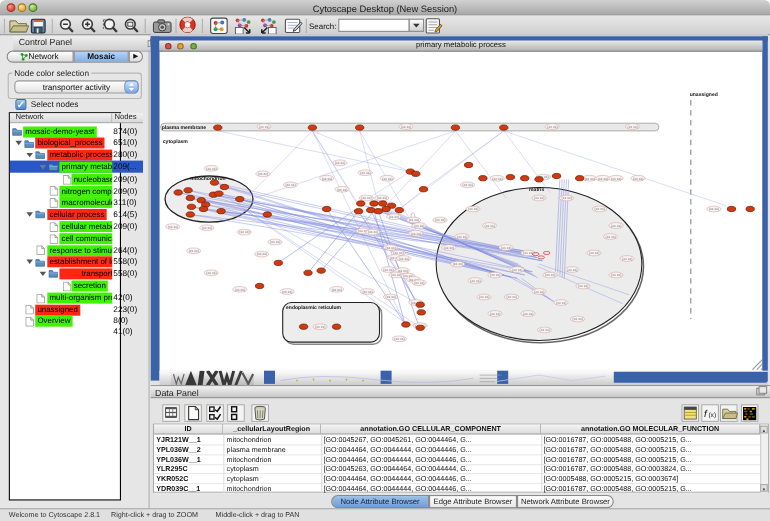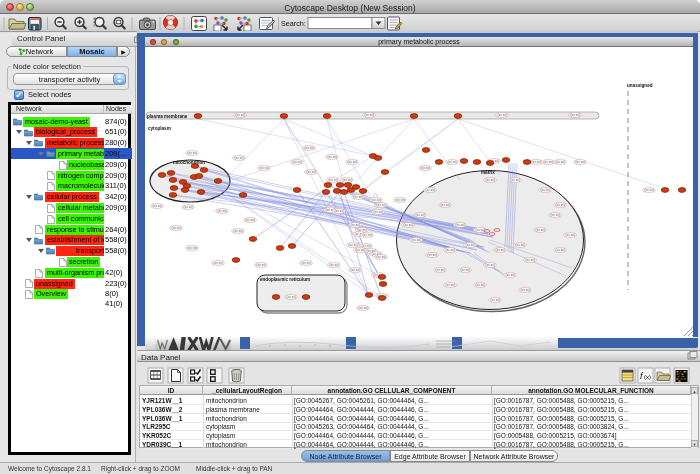--- a/index.html
+++ b/index.html
@@ -13,21 +13,21 @@
 #cphead{left:12px;top:0;width:136px;height:14px;background:linear-gradient(#efefef,#cfcfcf);border-bottom:1px solid #a8a8a8;}
 #cphead span{position:absolute;left:5px;top:1px;font-size:8px;color:#222;}
 #tabs{left:6px;top:13px;width:124px;height:11px;}
 .seg{position:absolute;top:0;height:11px;border:1px solid #8a8a8a;font-size:7.5px;color:#111;text-align:center;line-height:10px;}
 #grp{left:7px;top:33px;width:122px;height:24px;border:1px solid #b6b6b6;border-radius:3px;}
 #grplbl{left:11px;top:29px;font-size:7.5px;color:#222;background:#e6e6e6;padding:0 2px;}
 #combo{left:13px;top:40px;width:113px;height:12px;background:linear-gradient(#ffffff,#e2e2e2);border:1px solid #9a9a9a;border-radius:4px;font-size:7.5px;color:#111;text-align:center;line-height:11px;}
 #combobtn{left:113px;top:40px;width:13px;height:12px;background:linear-gradient(#cfe4fa,#74a8ec);border:1px solid #6f8fc0;border-radius:4px;}
 #cbx{left:14px;top:57px;width:10px;height:10px;background:linear-gradient(#9ec7f0,#4a80cc);border:1px solid #3a68a8;border-radius:2px;color:#fff;font-size:9px;line-height:9px;text-align:center;font-weight:bold;}
 #cbxl{left:28px;top:57px;font-size:7.5px;color:#111;}
-#tree{left:8px;top:69px;width:123px;height:353px;background:#fff;border:3px solid #000000;}
+#tree{left:8px;top:69px;width:102px;height:353px;background:#fff;border:1px solid #000000;}
 #treehead{left:0;top:0;width:121px;height:9px;background:linear-gradient(#f2f2f2,#d8d8d8);border-bottom:1px solid #aaa;}
 .lbl{position:absolute;height:10px;line-height:10px;padding:0 2px;color:#000;white-space:nowrap;font-size:7.5px;}
 .tri{position:absolute;width:0;height:0;border-left:3px solid transparent;border-right:3px solid transparent;border-top:4px solid #555;}
 #frame{left:137px;top:31px;width:561px;height:321px;}
 #dp{left:137px;top:350px;width:563px;height:112px;background:#e4e4e4;}
 #dphead{left:0;top:0;width:563px;height:12px;background:linear-gradient(#f2f2f2,#c8c8c8);border-top:1px solid #999;border-bottom:1px solid #909090;}
 #dphead span{position:absolute;left:4px;top:2px;font-size:8px;color:#222;}
 #dtable{left:2px;top:35px;width:560px;height:63px;background:#fff;border:1px solid #aaa;}
 .th{position:absolute;top:0;height:9px;background:linear-gradient(#f4f4f4,#dcdcdc);border-right:1px solid #b0b0b0;border-bottom:1px solid #999;font-size:6.5px;color:#111;text-align:center;line-height:9px;font-weight:bold;white-space:nowrap;overflow:hidden;}
 .td{position:absolute;height:9px;font-size:6.5px;color:#111;line-height:9px;white-space:nowrap;overflow:hidden;}
@@ -227,21 +227,21 @@
             <path d="M5 0.5 L5 3 L7.5 3" fill="none" stroke="#888" stroke-width="0.7"></path>
           </svg>
           <div class="lbl" style="left:45px;top:66.3px;background:#3ff200;font-size:7.2px;max-width:48px;overflow:hidden;">macromolecule</div>
           <div class="abs" style="left:94px;top:66.3px;font-size:7.5px;color:#000;line-height:10px;">311(0)</div>
           <div class="tri" style="left:15px;top:80.1px;border-top-color:#555"></div>
           <svg class="abs" style="left:23px;top:78.30000000000001px" width="9" height="8" viewBox="0 0 9 8">
             <path d="M0.5 2 L0.5 7 L8.5 7 L8.5 2.5 L4.5 2.5 L3.6 1 L0.5 1 Z" fill="#5a8fc0" stroke="#2d5a8a" stroke-width="0.6"></path>
             <path d="M0.5 3.2 L8.5 3.2" stroke="#8ab4d8" stroke-width="0.8"></path>
           </svg>
           <div class="lbl" style="left:34px;top:77.1px;background:#ff2613;font-size:7.2px;max-width:59px;overflow:hidden;">cellular process</div>
-          <div class="abs" style="left:94px;top:77.1px;font-size:7.5px;color:#000;line-height:10px;">342(0)</div>
+          <div class="abs" style="left:94px;top:77.1px;font-size:7.5px;color:#000;line-height:10px;">614(5)</div>
           <svg class="abs" style="left:36px;top:88.7px" width="8" height="9" viewBox="0 0 8 9">
             <path d="M0.5 0.5 L5 0.5 L7.5 3 L7.5 8.5 L0.5 8.5 Z" fill="#fff" stroke="#888" stroke-width="0.7"></path>
             <path d="M5 0.5 L5 3 L7.5 3" fill="none" stroke="#888" stroke-width="0.7"></path>
           </svg>
           <div class="lbl" style="left:45px;top:87.9px;background:#3ff200;font-size:7.2px;max-width:48px;overflow:hidden;">cellular metabo</div>
           <div class="abs" style="left:94px;top:87.9px;font-size:7.5px;color:#000;line-height:10px;">209(0)</div>
           <svg class="abs" style="left:36px;top:99.5px" width="8" height="9" viewBox="0 0 8 9">
             <path d="M0.5 0.5 L5 0.5 L7.5 3 L7.5 8.5 L0.5 8.5 Z" fill="#fff" stroke="#888" stroke-width="0.7"></path>
             <path d="M5 0.5 L5 3 L7.5 3" fill="none" stroke="#888" stroke-width="0.7"></path>
           </svg>

